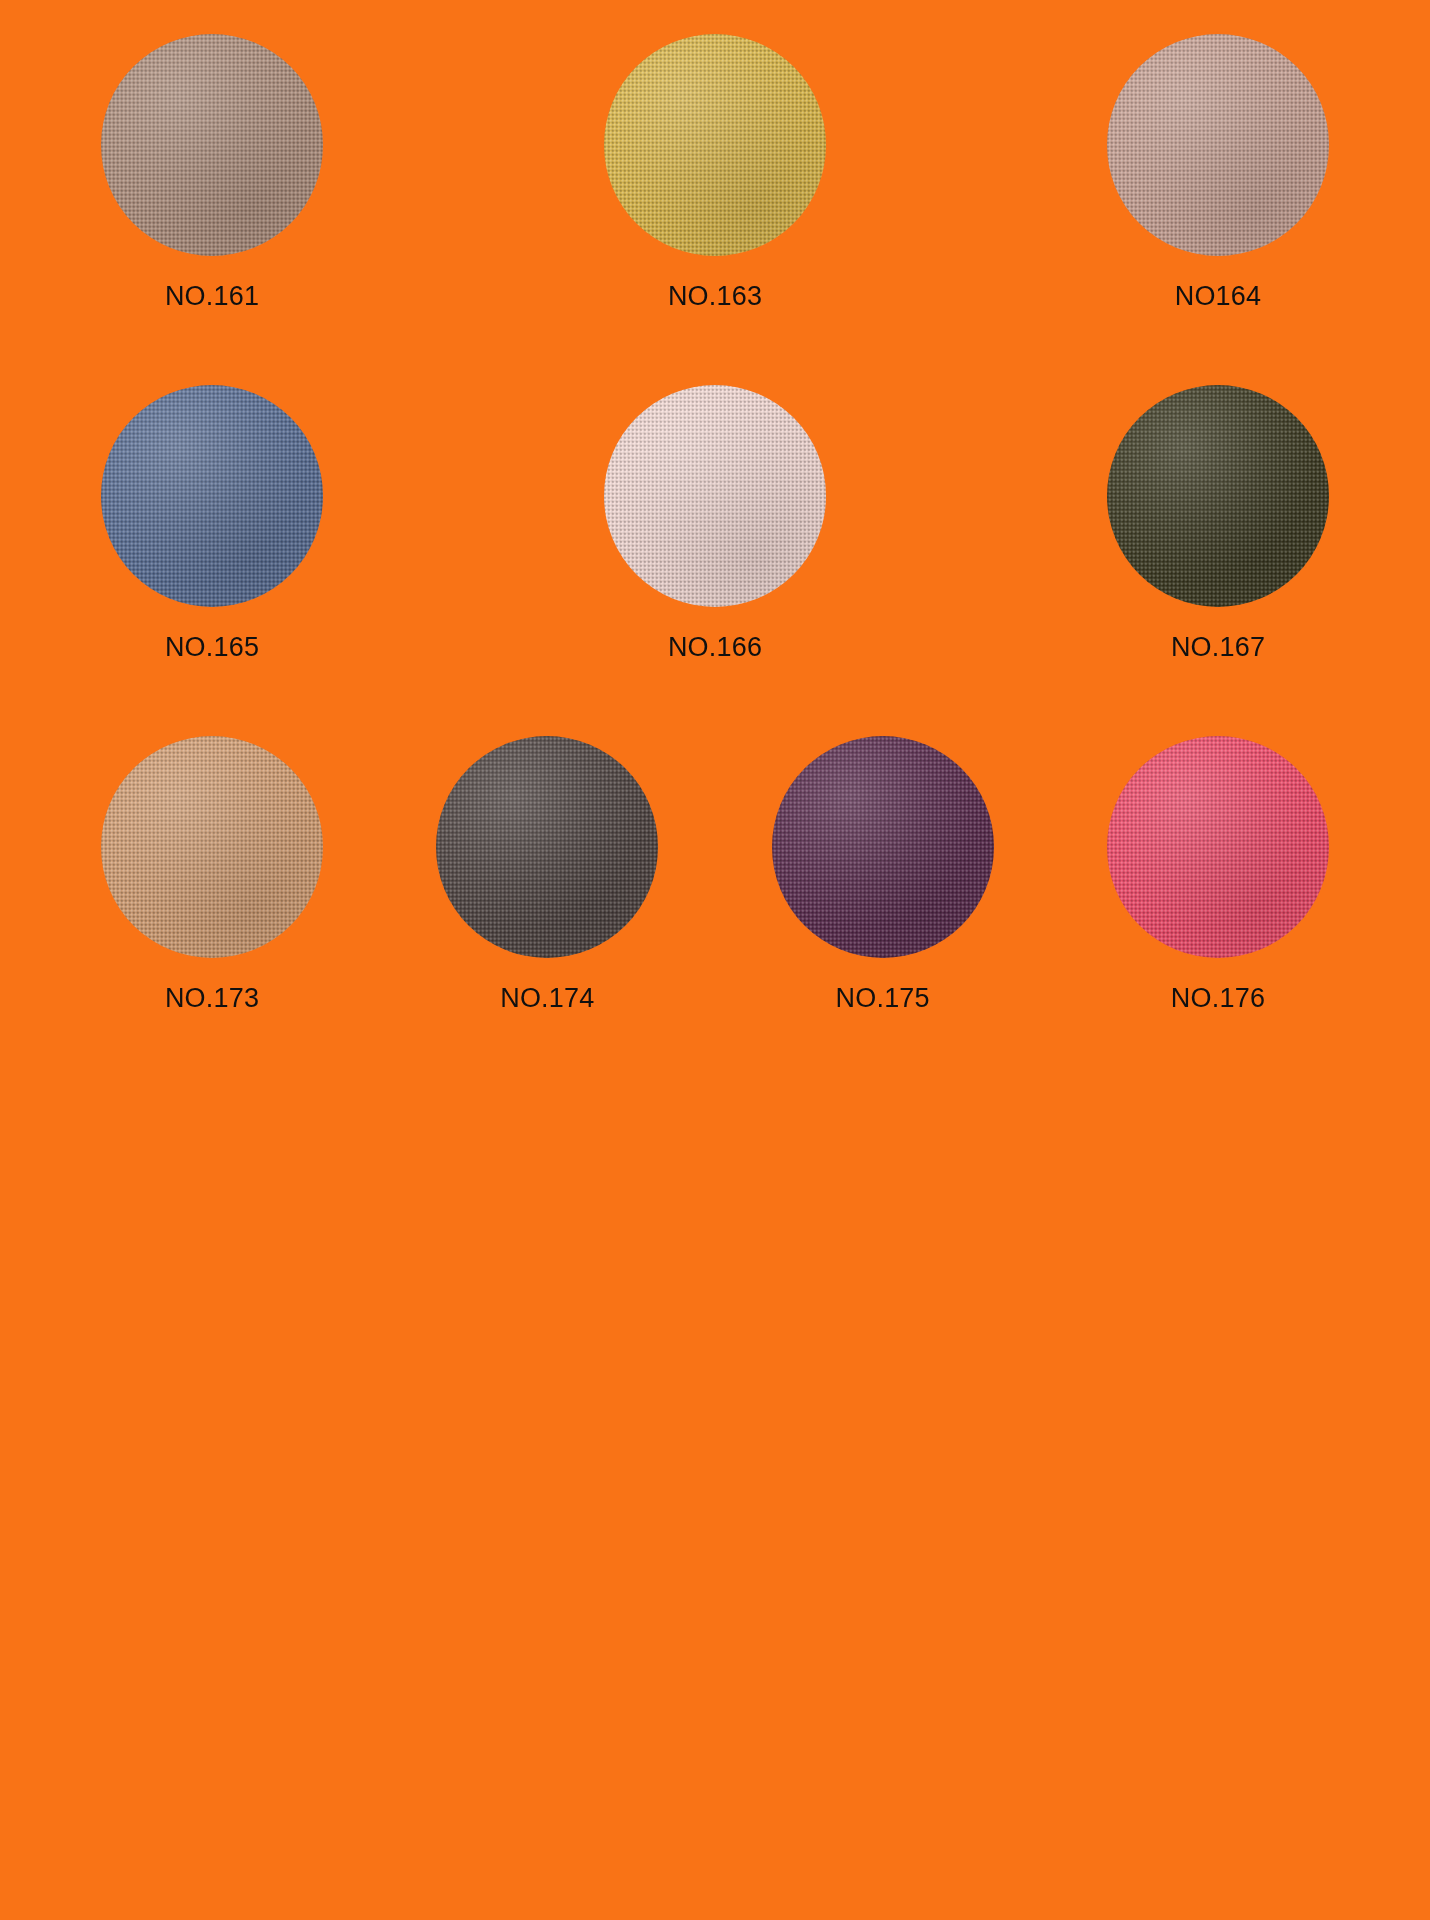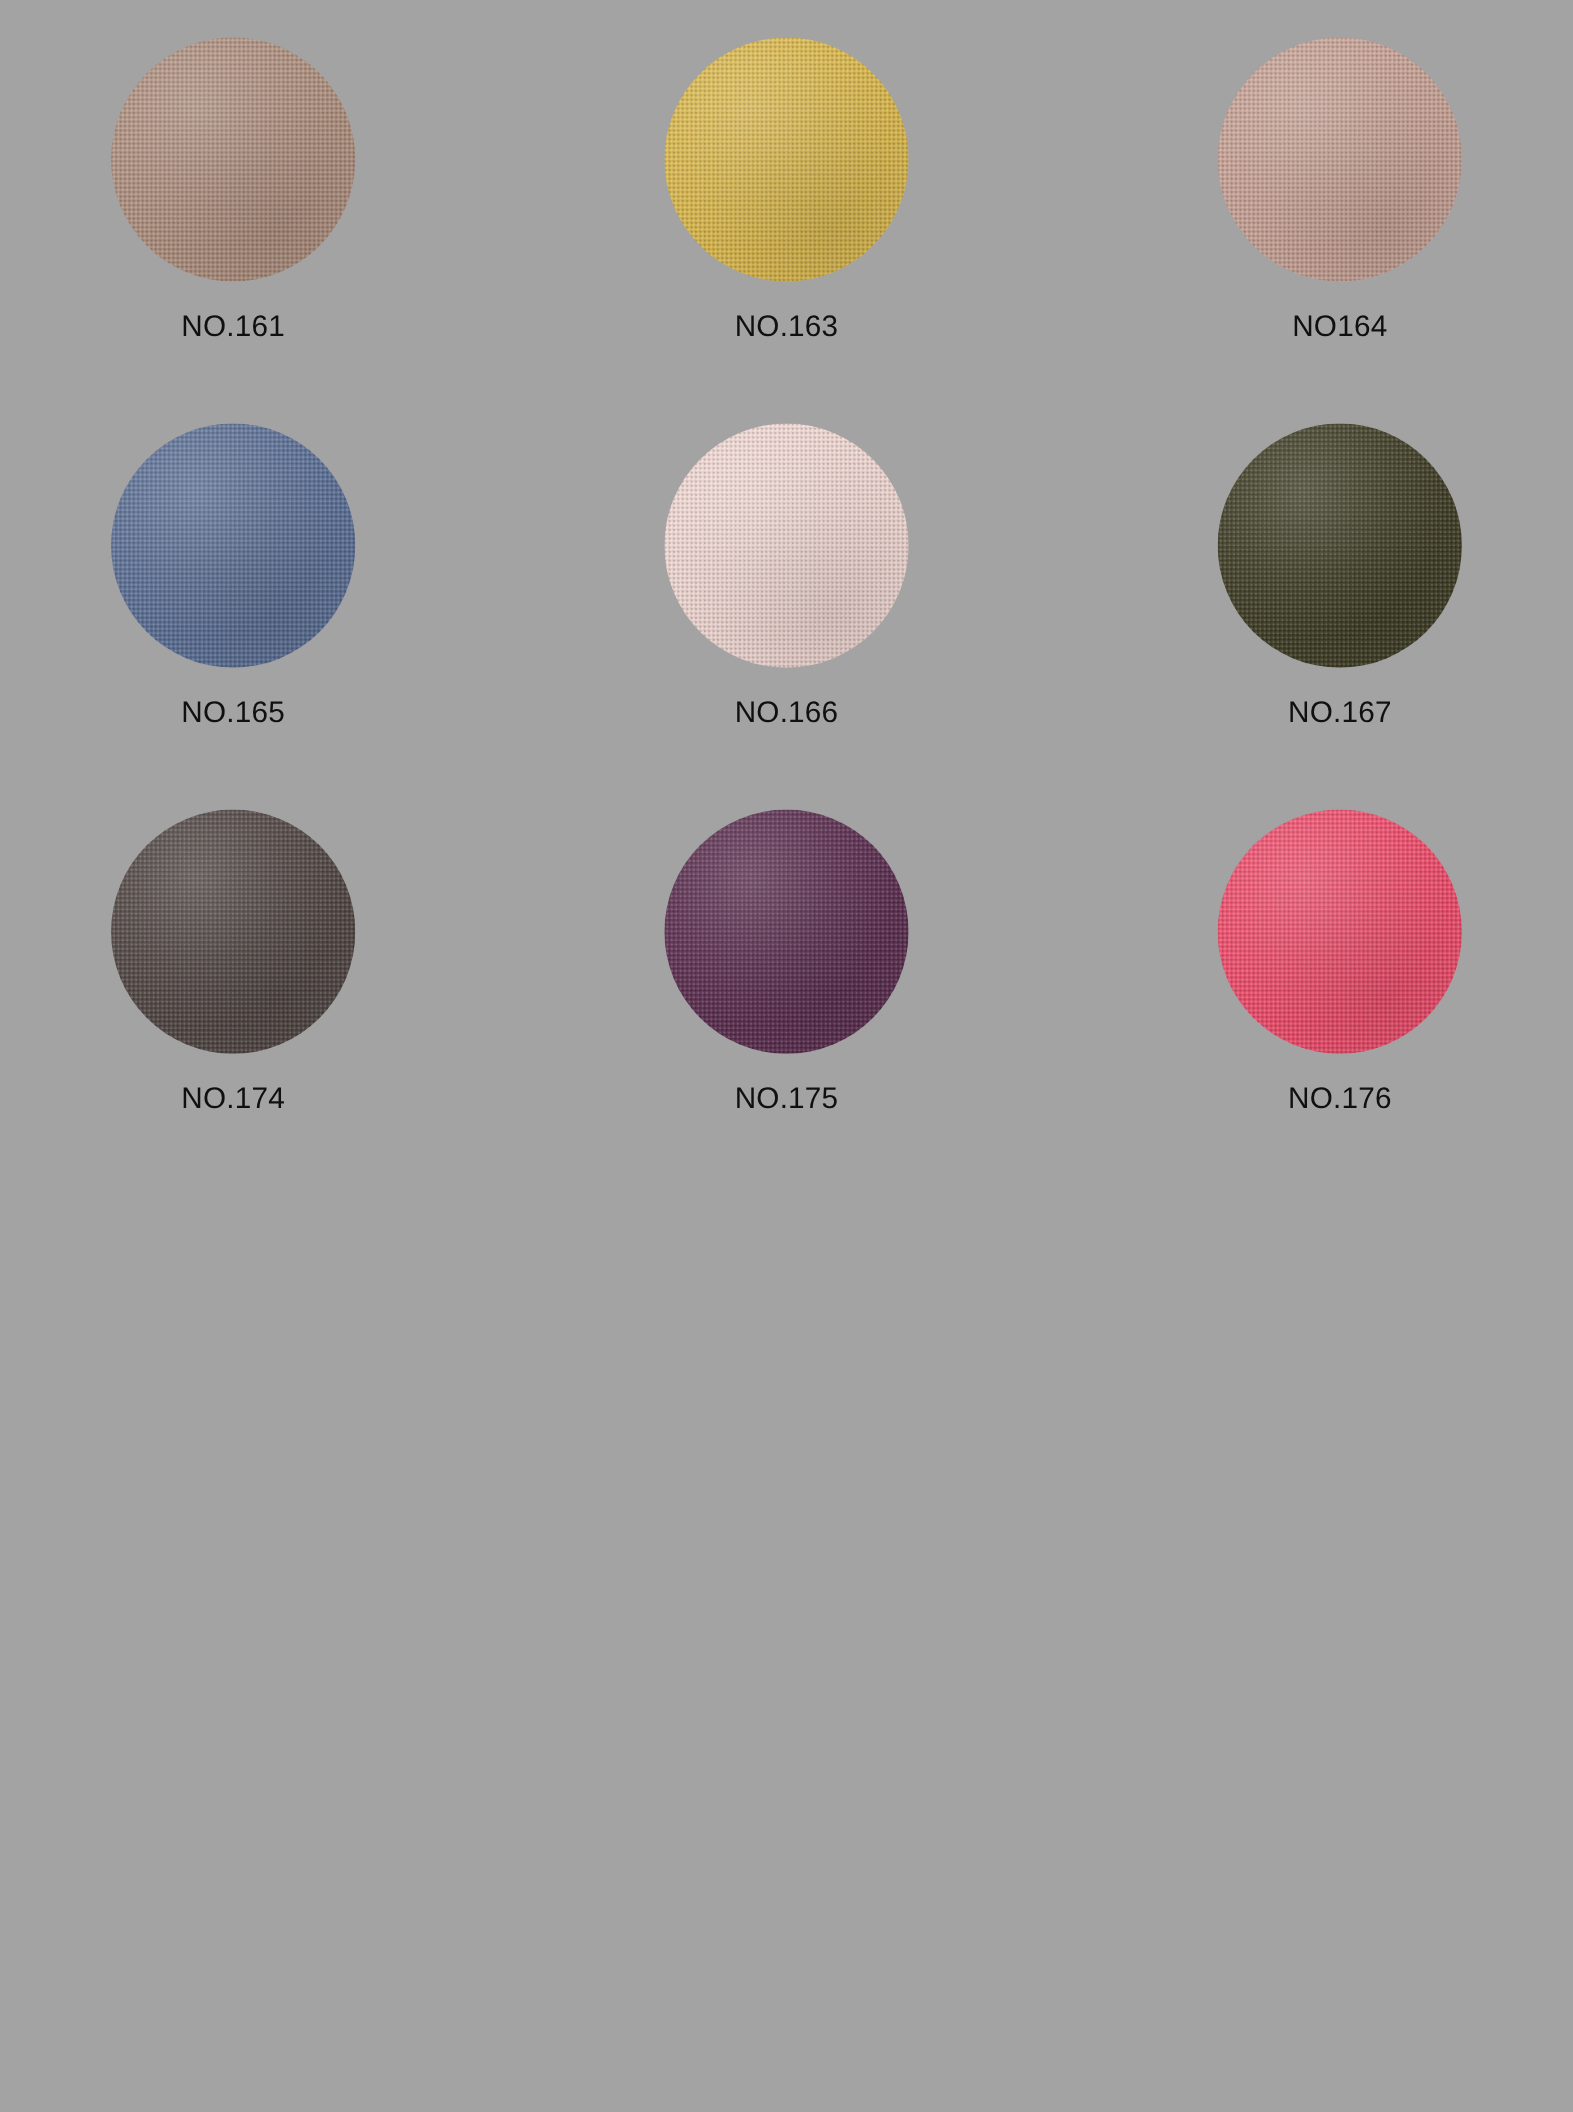--- a/index.html
+++ b/index.html
@@ -11,21 +11,21 @@
   body {
     width: 1430px;
     height: 1920px;
     font-family: "Liberation Sans", sans-serif;
     overflow: hidden;
   }
 
   .swatch-sheet {
     width: 1430px;
     height: 1920px;
-    background: #a3a3a3;
+    background: #f97316;
     box-sizing: border-box;
     padding: 34px 62px 26px 62px;
     display: flex;
     flex-direction: column;
     justify-content: flex-start;
   }
 
   .swatch-row {
     display: flex;
     flex-direction: row;
@@ -129,20 +129,24 @@
     </div>
     <div class="swatch-cell">
       <div class="swatch-disc" style="background-color: rgb(61, 59, 34);"></div>
       <div class="swatch-label">NO.167</div>
     </div>
   </div>
 
 
   <div class="swatch-row">
     <div class="swatch-cell">
+      <div class="swatch-disc" style="background-color: rgb(212, 159, 116);"></div>
+      <div class="swatch-label">NO.173</div>
+    </div>
+    <div class="swatch-cell">
       <div class="swatch-disc" style="background-color: rgb(79, 69, 66);"></div>
       <div class="swatch-label">NO.174</div>
     </div>
     <div class="swatch-cell">
       <div class="swatch-disc" style="background-color: rgb(90, 43, 78);"></div>
       <div class="swatch-label">NO.175</div>
     </div>
     <div class="swatch-cell">
       <div class="swatch-disc" style="background-color: rgb(242, 74, 106);"></div>
       <div class="swatch-label">NO.176</div>

